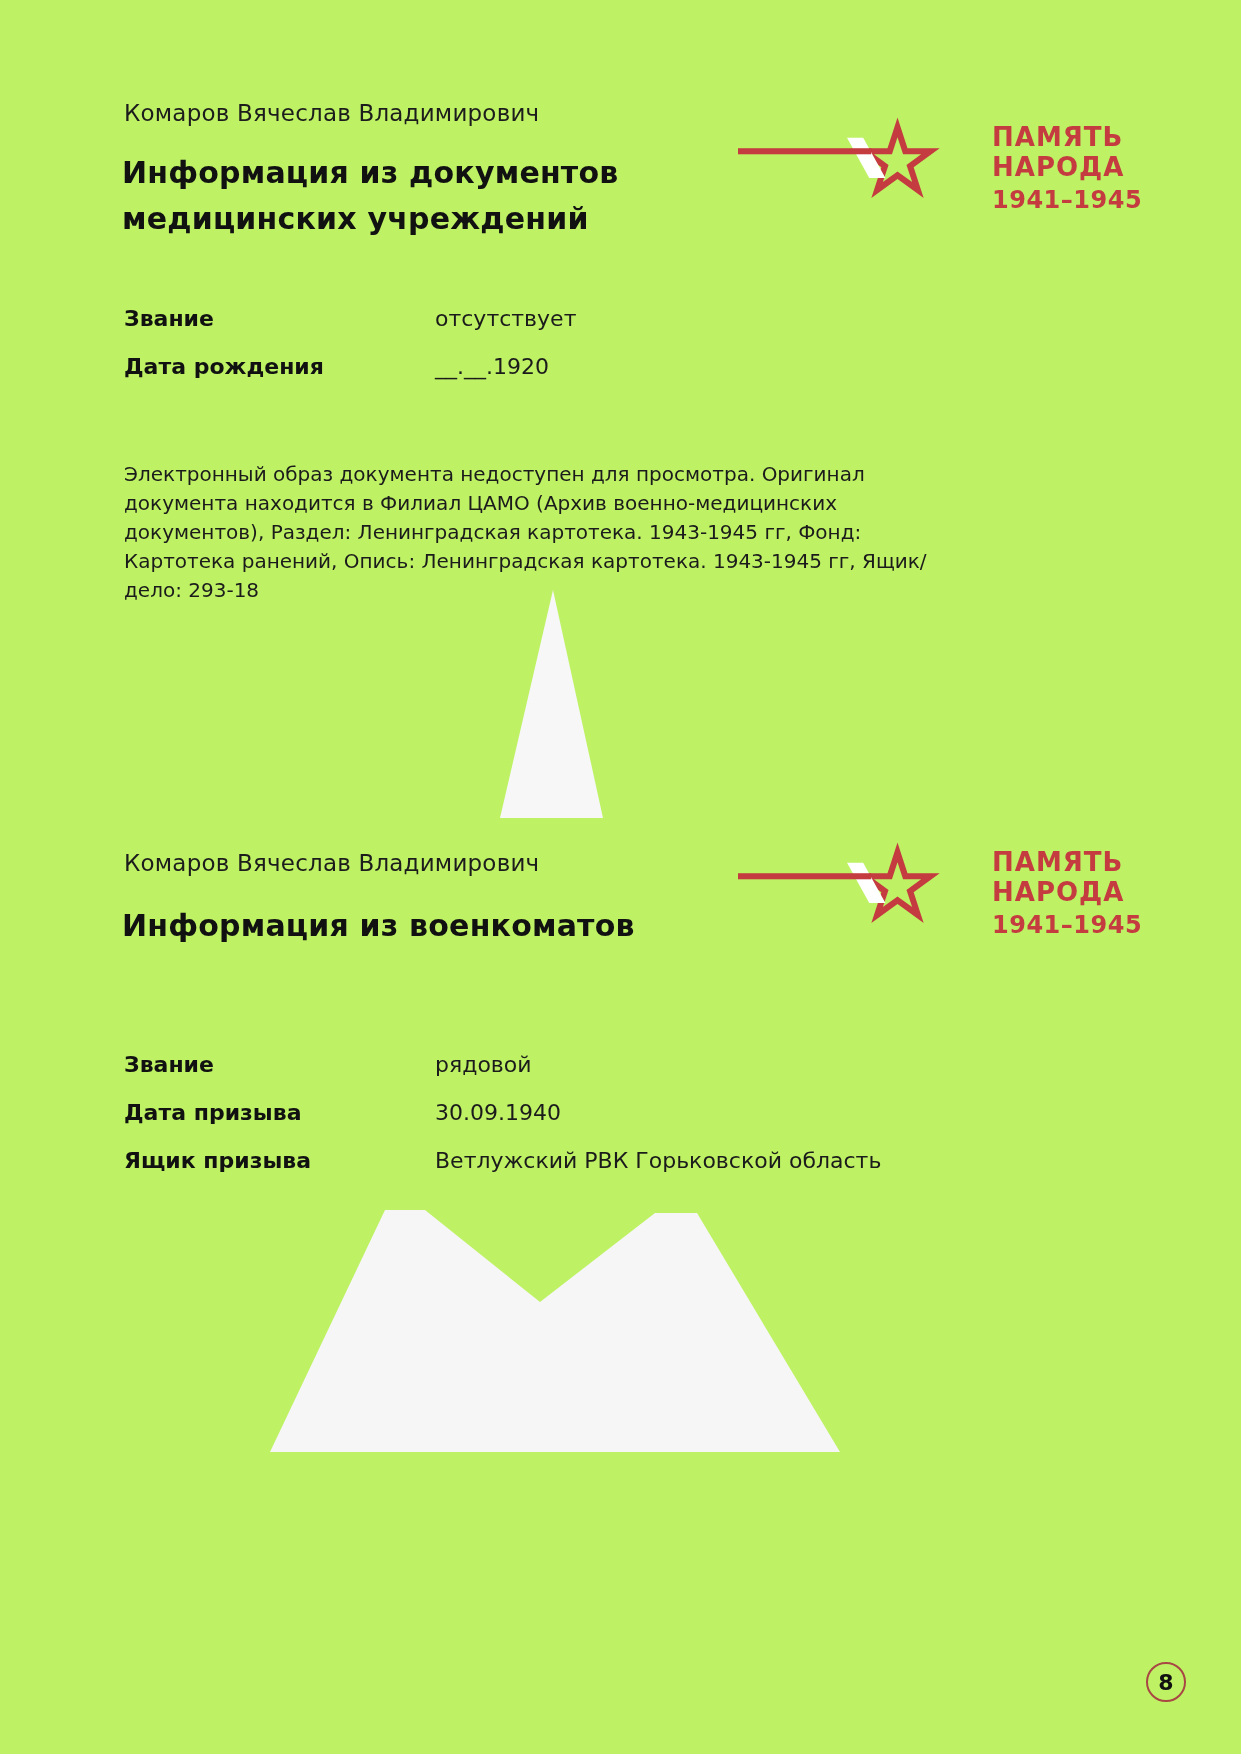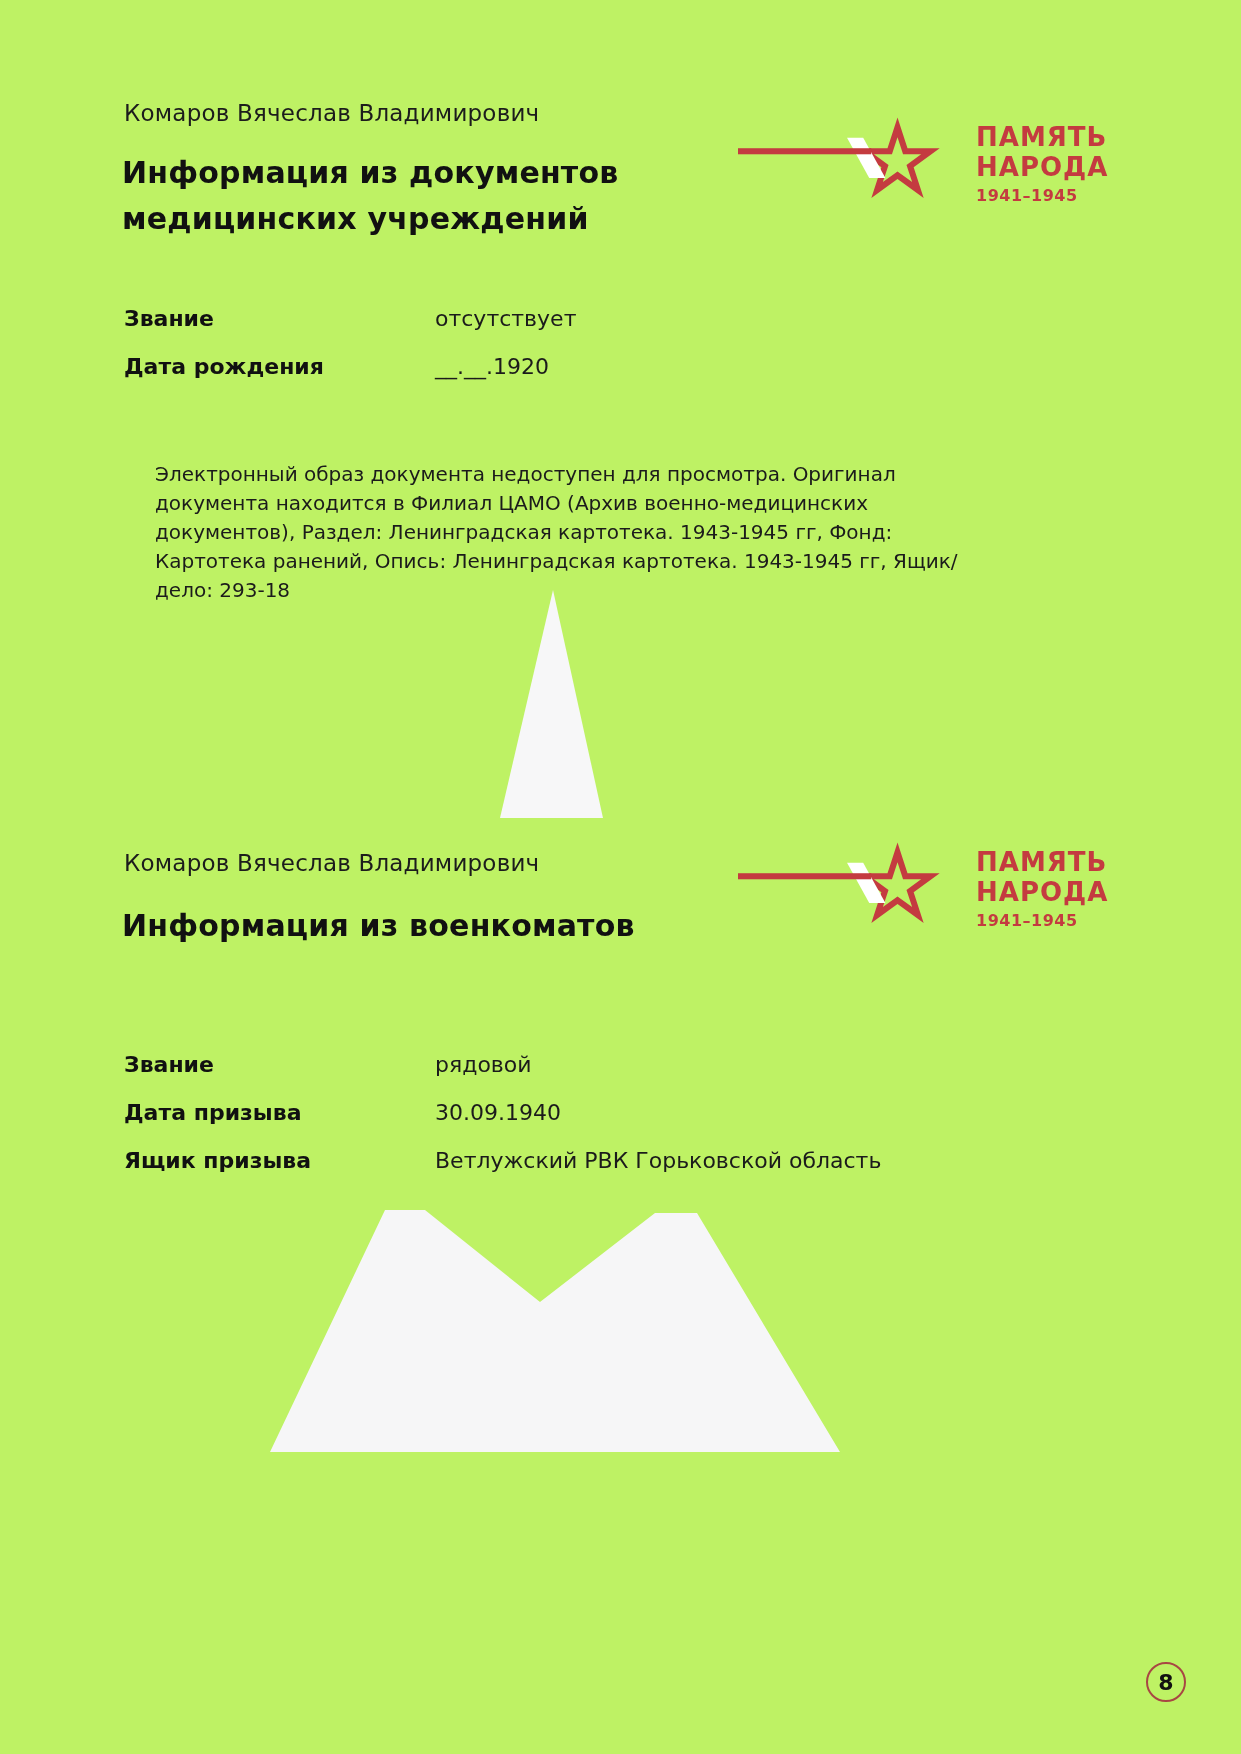--- a/index.html
+++ b/index.html
@@ -36,39 +36,38 @@
     left:311px;
     top:0;
     font-size:22px;
     color:#1b1b1b;
     white-space:nowrap;
   }
   .note{
     font-size:20px;
     line-height:29px;
     color:#1b1b1b;
-    margin-left:31px;
   }
   .logo{
     display:flex;
     align-items:flex-start;
   }
   .logo-text{
-    margin-left:26px;
+    margin-left:42px;
     padding-top:9px;
     color:#C43B40;
   }
   .logo-title{
     font-size:26px;
     font-weight:bold;
     line-height:30px;
     letter-spacing:1px;
   }
   .logo-years{
-    font-size:16px;
+    font-size:24px;
     font-weight:bold;
     letter-spacing:0.5px;
     margin-top:4px;
   }
   .watermark{pointer-events:none;}
   .page-badge{
     position:absolute;
     left:1146px;top:1662px;
     width:40px;height:40px;
     border:2px solid #a84743;

